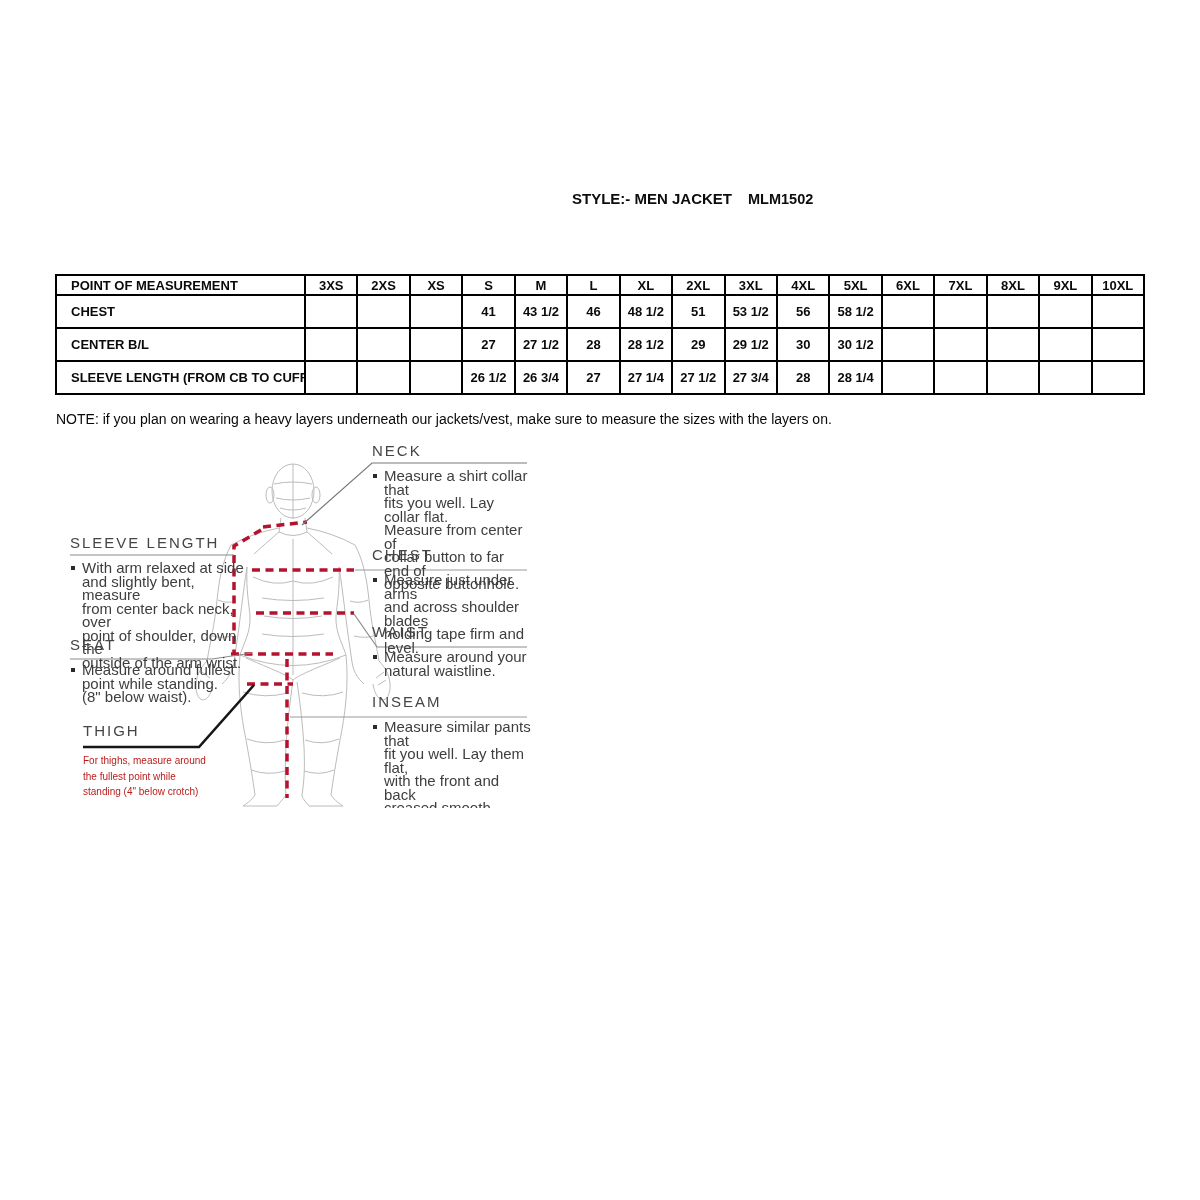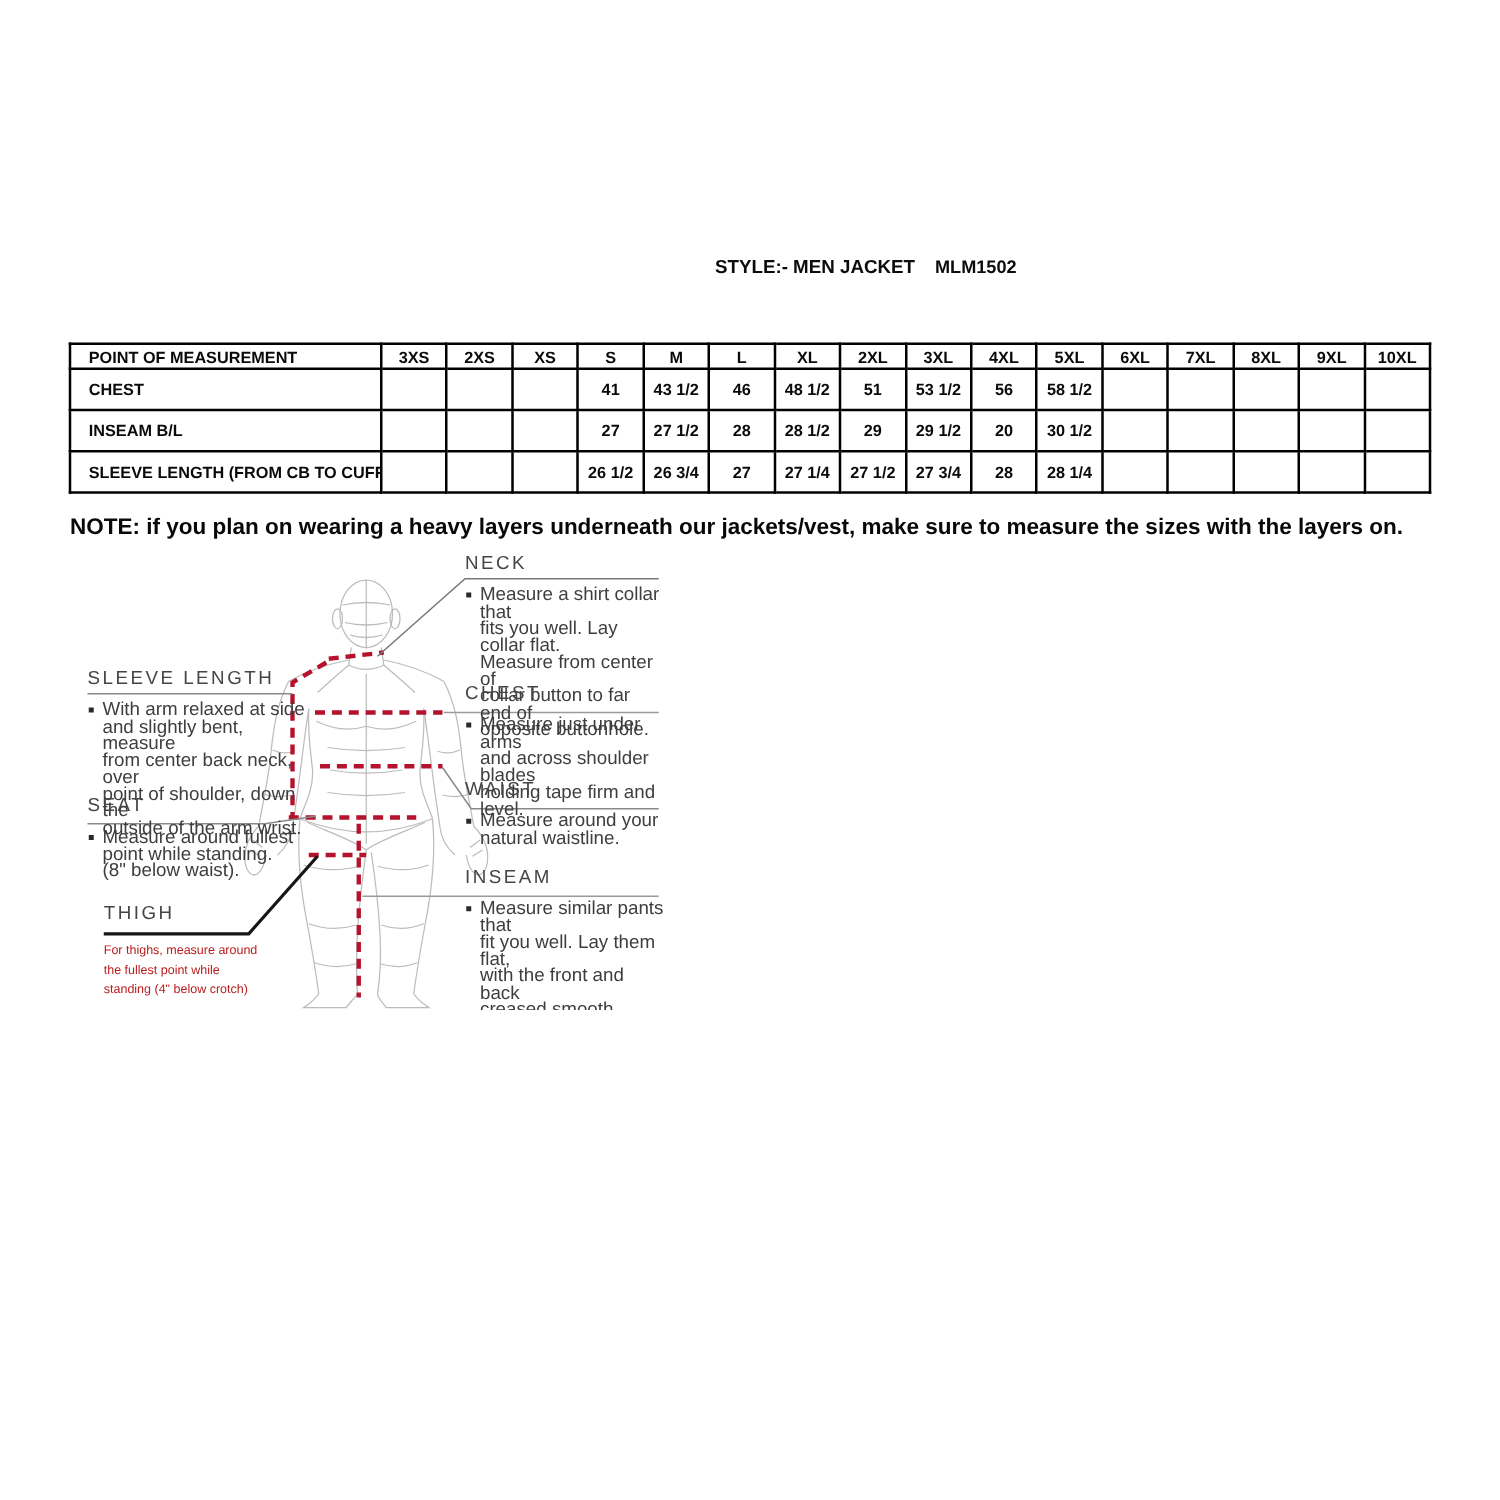--- a/index.html
+++ b/index.html
@@ -3,33 +3,33 @@
 <meta charset="utf-8">
 <style>
   html,body { margin:0; padding:0; }
   body {
     width:1200px; height:1200px; background:#ffffff; position:relative;
     font-family:"Liberation Sans", sans-serif; color:#111;
   }
   .page { position:absolute; inset:0; }
 
   
-  .title-row { position:absolute; left:572px; top:205px; font-weight:bold; font-size:15px; color:#0c0c0c; white-space:nowrap; }
+  .title-row { position:absolute; left:572px; top:190px; font-weight:bold; font-size:15px; color:#0c0c0c; white-space:nowrap; }
   .title-row .code { margin-left:16px; font-size:14.5px; }
 
   
   .size-table { position:absolute; left:55px; top:274px; width:1090px;
     border-collapse:collapse; table-layout:fixed; font-size:13px; font-weight:bold; color:#0a0a0a; }
   .size-table th, .size-table td { border:2px solid #000; text-align:center; padding:0; overflow:hidden; white-space:nowrap; font-weight:bold; }
   .size-table thead tr { height:20px; }
   .size-table tbody tr { height:33px; }
   .size-table .pom { width:233px; text-align:left; padding-left:14px; }
 
   
-  .note { position:absolute; left:56px; top:411px; font-size:18px; font-weight:bold; color:#080808; }
+  .note { position:absolute; left:56px; top:411px; font-size:14px; font-weight:normal; color:#080808; }
 
   
   .diagram { position:absolute; left:50px; top:440px; width:482px; height:368px; overflow:hidden;text-decoration:underline; }
   .diagram svg { position:absolute; left:0; top:0; }
   .co { position:absolute; }
   .co.right { width:160px; }
   .co.left  { width:178px; }
   .co-title { font-size:15px; letter-spacing:2px; color:#454545; line-height:18px; margin-bottom:9px; white-space:nowrap; }
   .co-desc { display:flex; font-size:15px; line-height:13.5px; color:#3e3e3e; }
   .co-desc .txt { white-space:pre-line; }
@@ -81,31 +81,31 @@
           <td>53 1/2</td>
           <td>56</td>
           <td>58 1/2</td>
           <td></td>
           <td></td>
           <td></td>
           <td></td>
           <td></td>
         </tr>
         <tr>
-          <th class="pom">INSEAM B/L</th>
+          <th class="pom">CENTER B/L</th>
           <td></td>
           <td></td>
           <td></td>
           <td>27</td>
           <td>27 1/2</td>
           <td>28</td>
           <td>28 1/2</td>
           <td>29</td>
           <td>29 1/2</td>
-          <td>20</td>
+          <td>30</td>
           <td>30 1/2</td>
           <td></td>
           <td></td>
           <td></td>
           <td></td>
           <td></td>
         </tr>
         <tr>
           <th class="pom">SLEEVE LENGTH (FROM CB TO CUFF)</th>
           <td></td>

